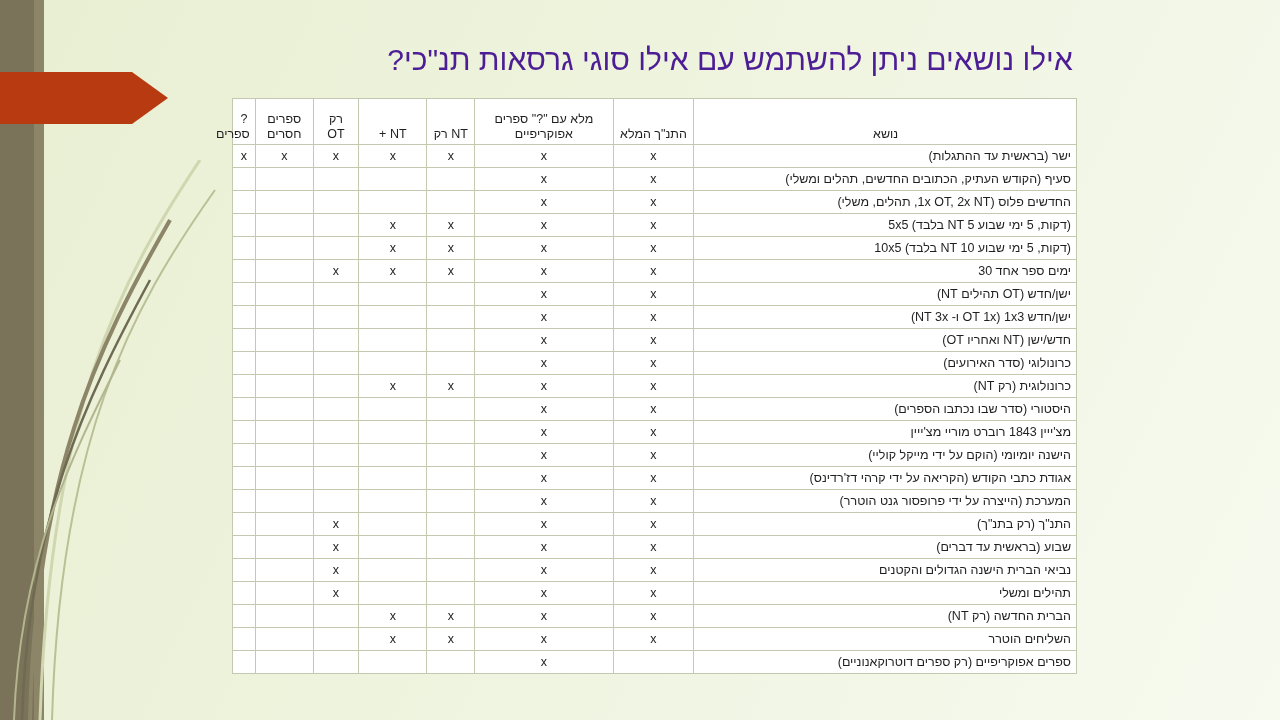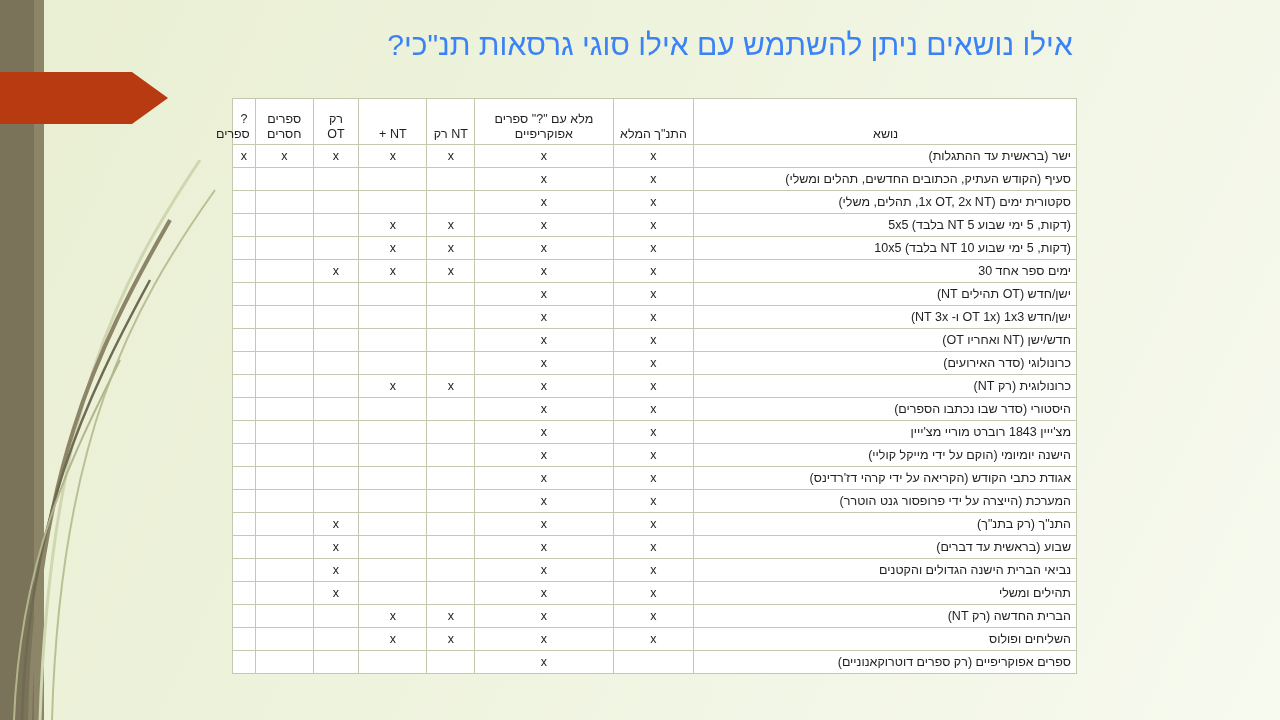--- a/index.html
+++ b/index.html
@@ -52,26 +52,26 @@
     left: 132px; top: 0;
     width: 0; height: 0;
     border-top: 26px solid transparent;
     border-bottom: 26px solid transparent;
     border-left: 36px solid #b83a10;
   }
 
   
   .slide-title {
     position: absolute;
-    top: 28px;
+    top: 43px;
     right: 60px;
     left: 240px;
     text-align: center;
     font-size: 30px;
-    color: #3b82f6;
+    color: #4c1d95;
     font-weight: normal;
     direction: rtl;
     white-space: nowrap;
   }
 
   
   .table-wrap {
     position: absolute;
     top: 98px;
     left: 232px;
@@ -186,21 +186,21 @@
           <td class="subject">סעיף (הקודש העתיק, הכתובים החדשים, תהלים ומשלי)</td>
           <td class="mark">x</td>
           <td class="mark">x</td>
           <td class="mark"></td>
           <td class="mark"></td>
           <td class="mark"></td>
           <td class="mark"></td>
           <td class="mark"></td>
         </tr>
         <tr>
-          <td class="subject">סקטורית ימים (1x OT, 2x NT, תהלים, משלי)</td>
+          <td class="subject">החדשים פלוס (1x OT, 2x NT, תהלים, משלי)</td>
           <td class="mark">x</td>
           <td class="mark">x</td>
           <td class="mark"></td>
           <td class="mark"></td>
           <td class="mark"></td>
           <td class="mark"></td>
           <td class="mark"></td>
         </tr>
         <tr>
           <td class="subject">5x5 (בלבד NT דקות, 5 ימי שבוע 5)</td>
@@ -376,21 +376,21 @@
           <td class="subject">הברית החדשה (רק NT)</td>
           <td class="mark">x</td>
           <td class="mark">x</td>
           <td class="mark">x</td>
           <td class="mark">x</td>
           <td class="mark"></td>
           <td class="mark"></td>
           <td class="mark"></td>
         </tr>
         <tr>
-          <td class="subject">השליחים ופולוס</td>
+          <td class="subject">השליחים הוטרר</td>
           <td class="mark">x</td>
           <td class="mark">x</td>
           <td class="mark">x</td>
           <td class="mark">x</td>
           <td class="mark"></td>
           <td class="mark"></td>
           <td class="mark"></td>
         </tr>
         <tr>
           <td class="subject">ספרים אפוקריפיים (רק ספרים דוטרוקאנוניים)</td>

